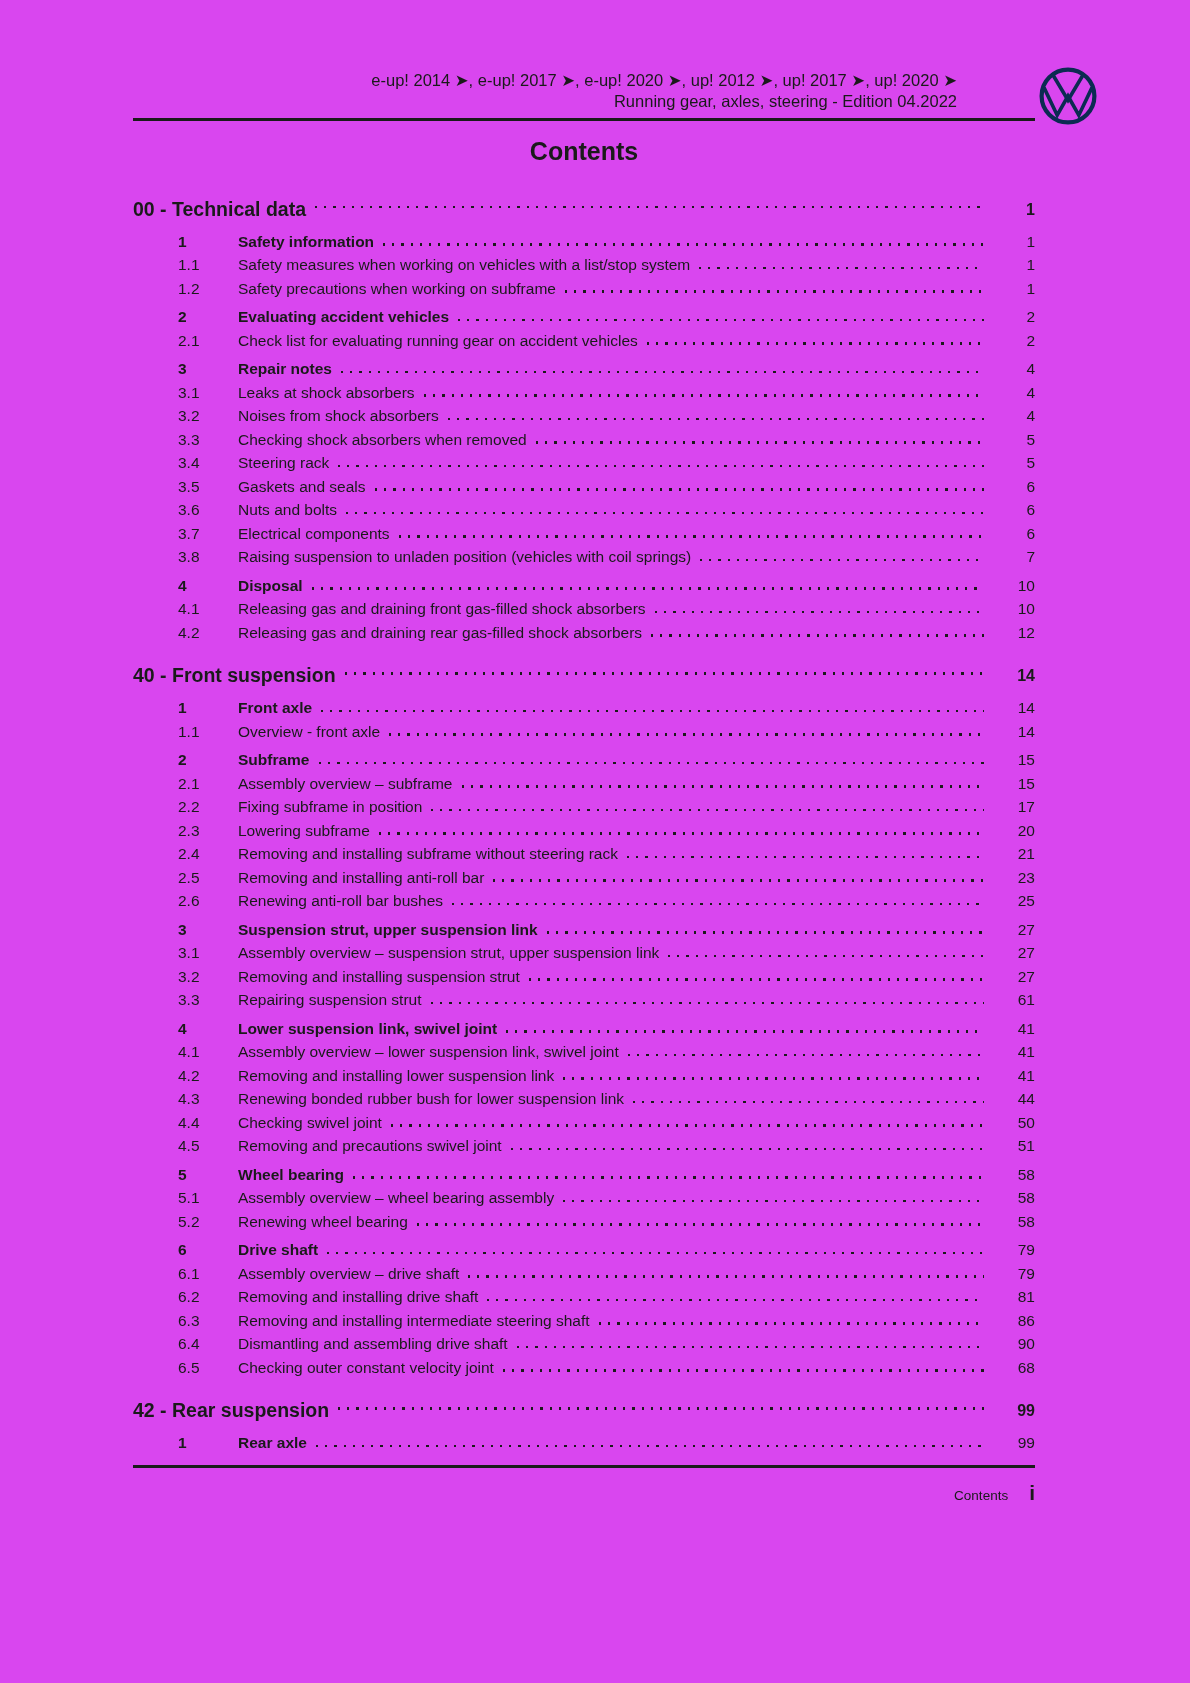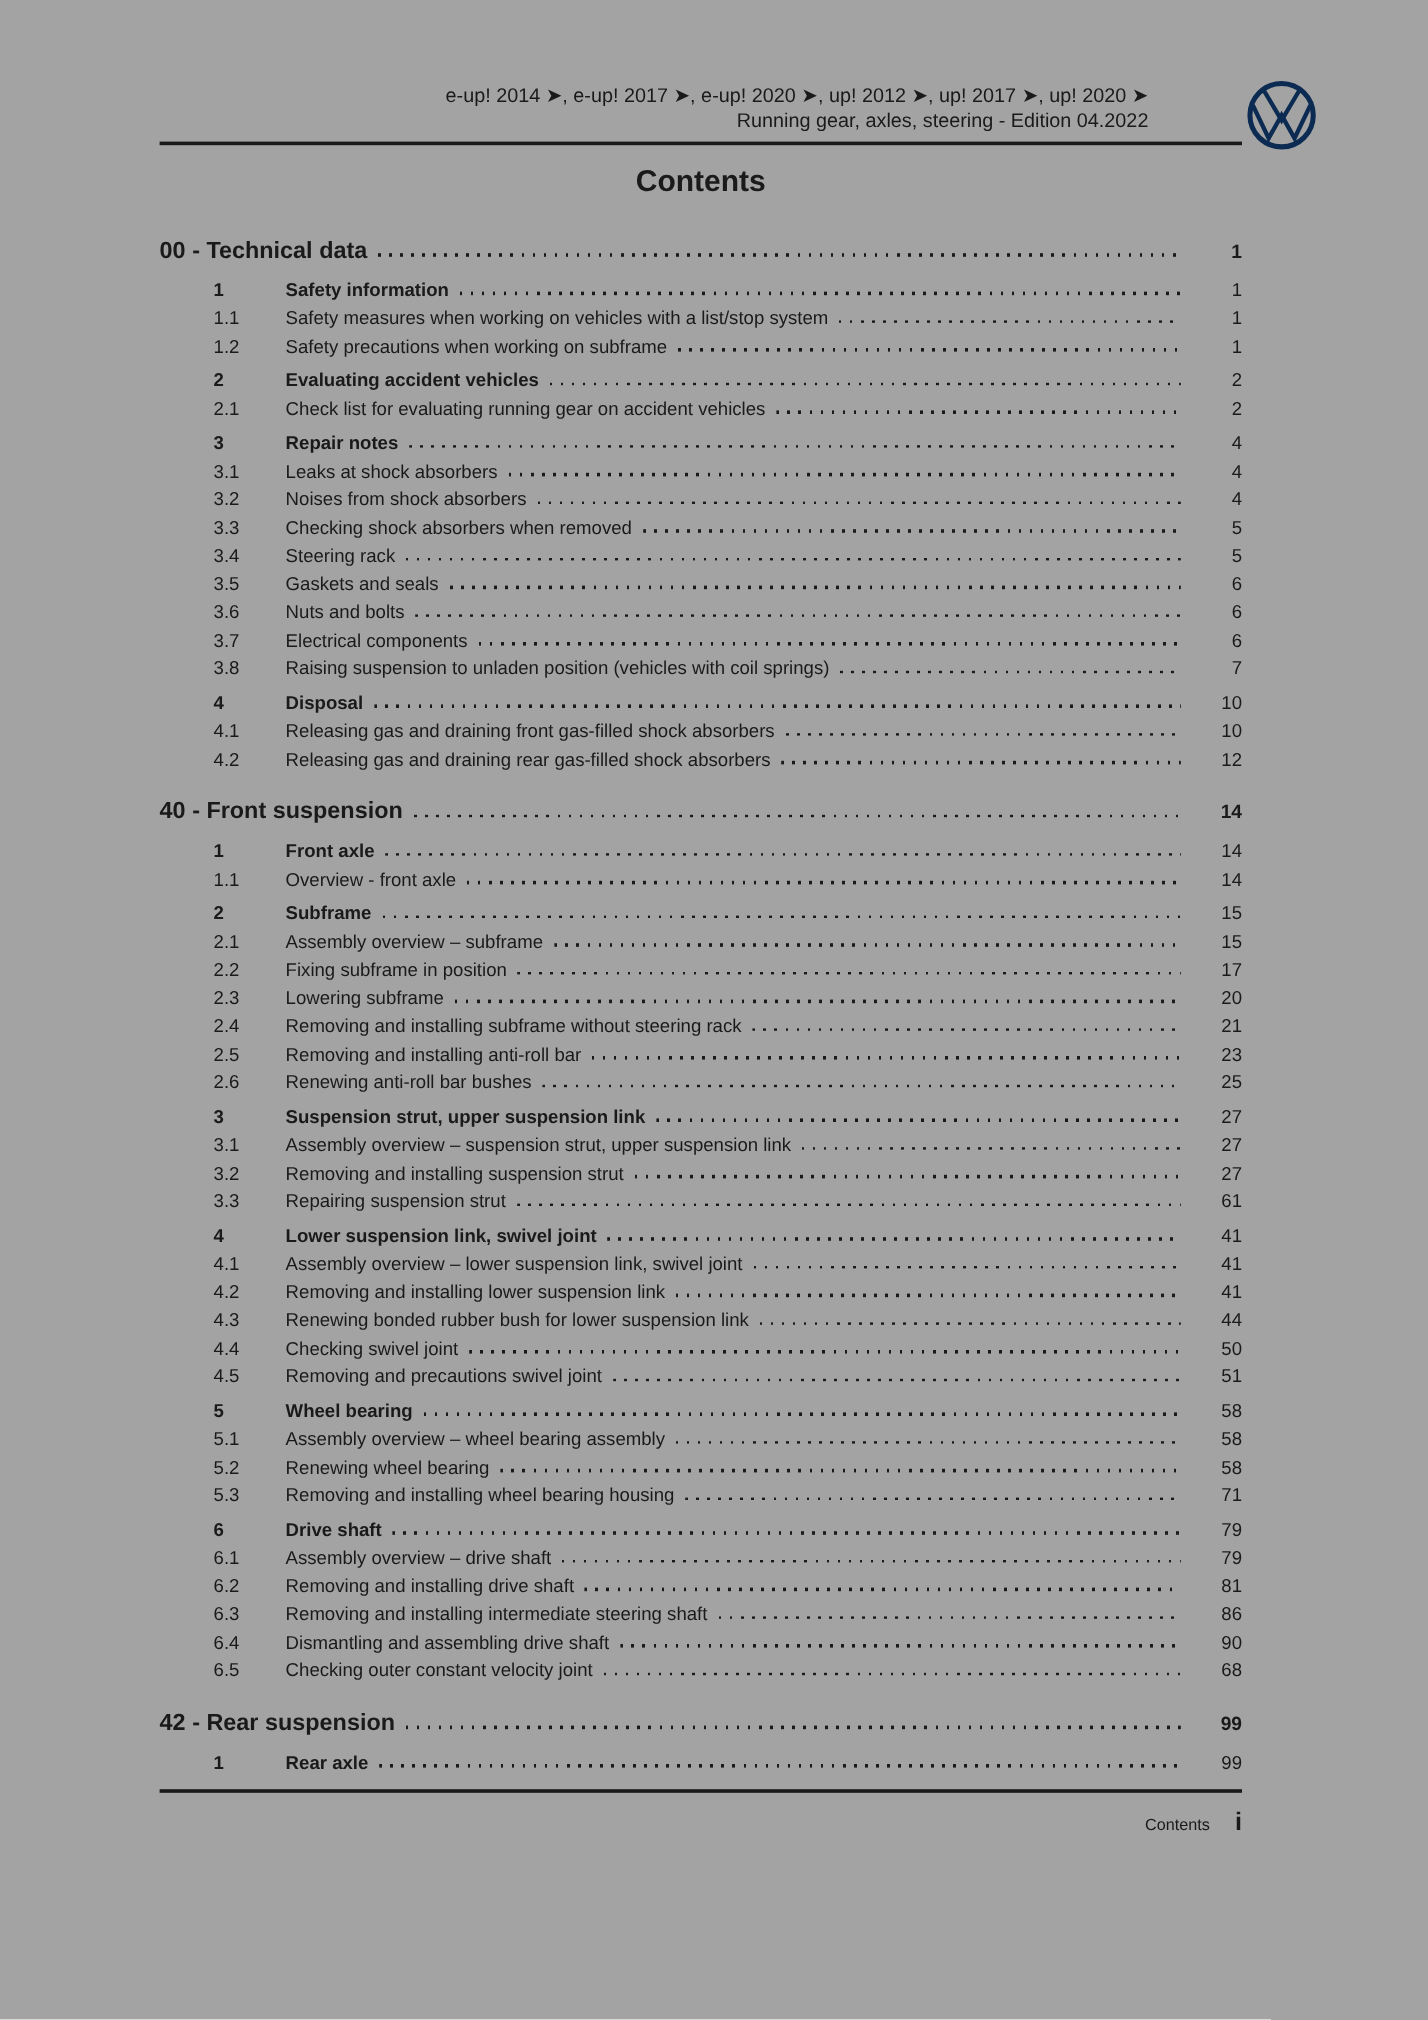--- a/index.html
+++ b/index.html
@@ -1,21 +1,21 @@
 <!DOCTYPE html>
 <html style="--logo-color: #0c2b52;"><head>
 <meta charset="utf-8">
 <style>
   html, body { margin: 0; padding: 0; background: #ffffff; }
   .page {
     position: relative;
     width: 1190px;
     height: 1683px;
     box-sizing: border-box;
-    background: #a3a3a3;
+    background: #d946ef;
     color: #1a1a1a;
     font-family: "Liberation Sans", sans-serif;
     padding: 0 155px 0 133px;
     overflow: hidden;
   }
 
   
   .header { padding-top: 70px; }
   .header-text {
     text-align: right;
@@ -50,20 +50,21 @@
     align-items: baseline;
     min-height: 23.5px;
     line-height: 23.5px;
     font-size: 15.5px;
     white-space: nowrap;
   }
   .row.sec {
     margin-top: 16px;
     min-height: 31px;
     line-height: 31px;
+    align-items: center;
   }
   .row.sec:first-child { margin-top: 0; }
   .sec-label { font-size: 19.5px; font-weight: bold; }
   .row.ent { padding-left: 45px; }
   .row.ent.lvl1 { margin-top: 5px; }
   .row.ent.lvl1 .num,
   .row.ent.lvl1 .title,
   .row.ent.lvl1 .page { font-weight: bold; }
   .num { flex: none; width: 60px; }
   .title { flex: none; text-align: right; }
@@ -350,26 +351,20 @@
         <span class="title">Assembly overview – wheel bearing assembly</span>
         <span class="dots"></span>
         <span class="page-num">58</span>
       </div>
       <div class="row ent">
         <span class="num">5.2</span>
         <span class="title">Renewing wheel bearing</span>
         <span class="dots"></span>
         <span class="page-num">58</span>
       </div>
-      <div class="row ent">
-        <span class="num">5.3</span>
-        <span class="title">Removing and installing wheel bearing housing</span>
-        <span class="dots"></span>
-        <span class="page-num">71</span>
-      </div>
       <div class="row ent lvl1">
         <span class="num">6</span>
         <span class="title">Drive shaft</span>
         <span class="dots"></span>
         <span class="page-num">79</span>
       </div>
       <div class="row ent">
         <span class="num">6.1</span>
         <span class="title">Assembly overview – drive shaft</span>
         <span class="dots"></span>

